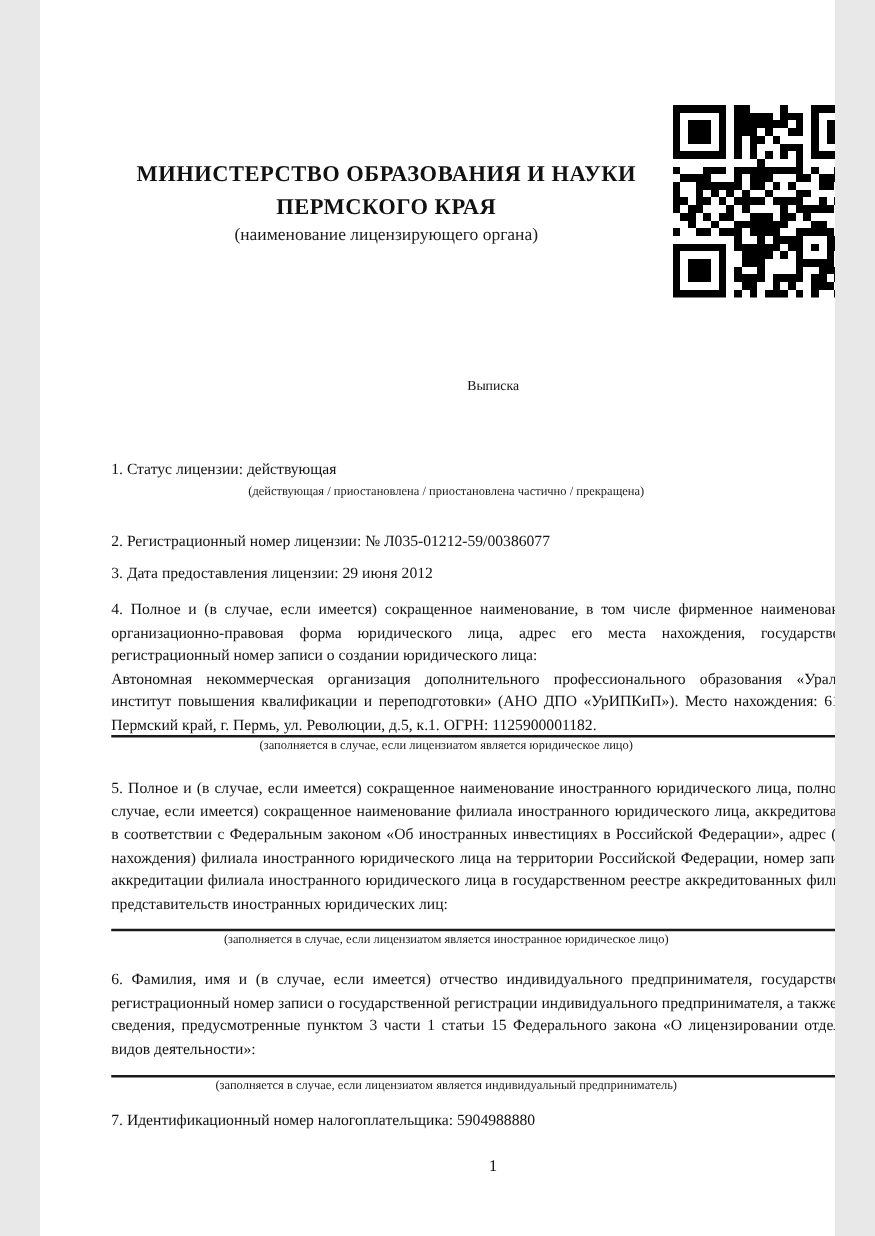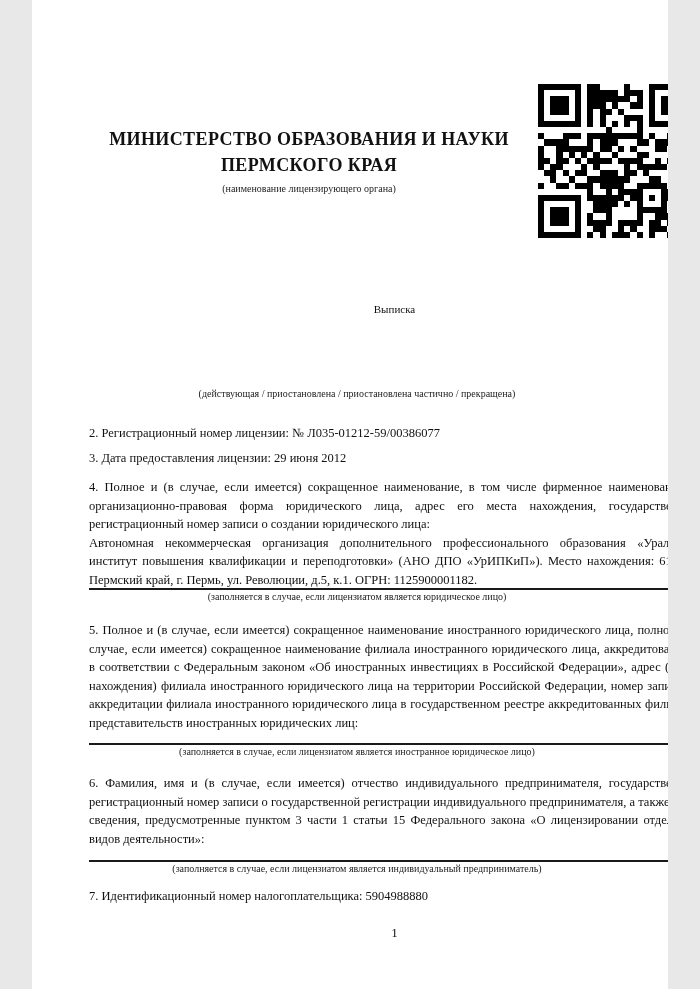--- a/index.html
+++ b/index.html
@@ -15,21 +15,21 @@
   
   .header {
     position:absolute; left:57px; top:126px; width:440px;
     text-align:center;
   }
   .org-name {
     font-weight:bold; font-size:18px; line-height:26px;
     letter-spacing:0.4px;
   }
   .org-caption {
-    font-size:10px; line-height:13px; margin-top:4px; color:#1c1c1c;
+    font-size:14px; line-height:13px; margin-top:4px; color:#1c1c1c;
   }
   
   .qr { position:absolute; left:505px; top:84px; width:156px; height:154px; }
   
   .title-block {
     position:absolute; left:57px; top:301px; width:611px;
     text-align:center; font-size:11px; line-height:17.5px;
   }
   
   .body { position:absolute; left:57px; top:0; width:611px; height:989px; }
@@ -409,20 +409,21 @@
     <div class="org-name">ПЕРМСКОГО КРАЯ</div>
     <div class="org-caption">(наименование лицензирующего органа)</div>
   </div>
 
   <div class="title-block">
     <div>Выписка</div>
   </div>
 
   <div class="body">
 
+    <div class="item" style="top:366px">1. Статус лицензии: действующая</div>
     <div class="note" style="top:387px">(действующая / приостановлена / приостановлена частично / прекращена)</div>
 
     <div class="item" style="top:424px">2. Регистрационный номер лицензии: № Л035-01212-59/00386077</div>
 
     <div class="item" style="top:449px">3. Дата предоставления лицензии: 29 июня 2012</div>
 
     <div class="item just" style="top:478px">
       <div>4. Полное и (в случае, если имеется) сокращенное наименование, в том числе фирменное наименование, и организационно-правовая форма юридического лица, адрес его места нахождения, государственный регистрационный номер записи о создании юридического лица:</div>
       <div>Автономная некоммерческая организация дополнительного профессионального образования «Уральский институт повышения квалификации и переподготовки» (АНО ДПО «УрИПКиП»). Место нахождения: 614007, Пермский край, г. Пермь, ул. Революции, д.5, к.1. ОГРН: 1125900001182.</div>
     </div>

